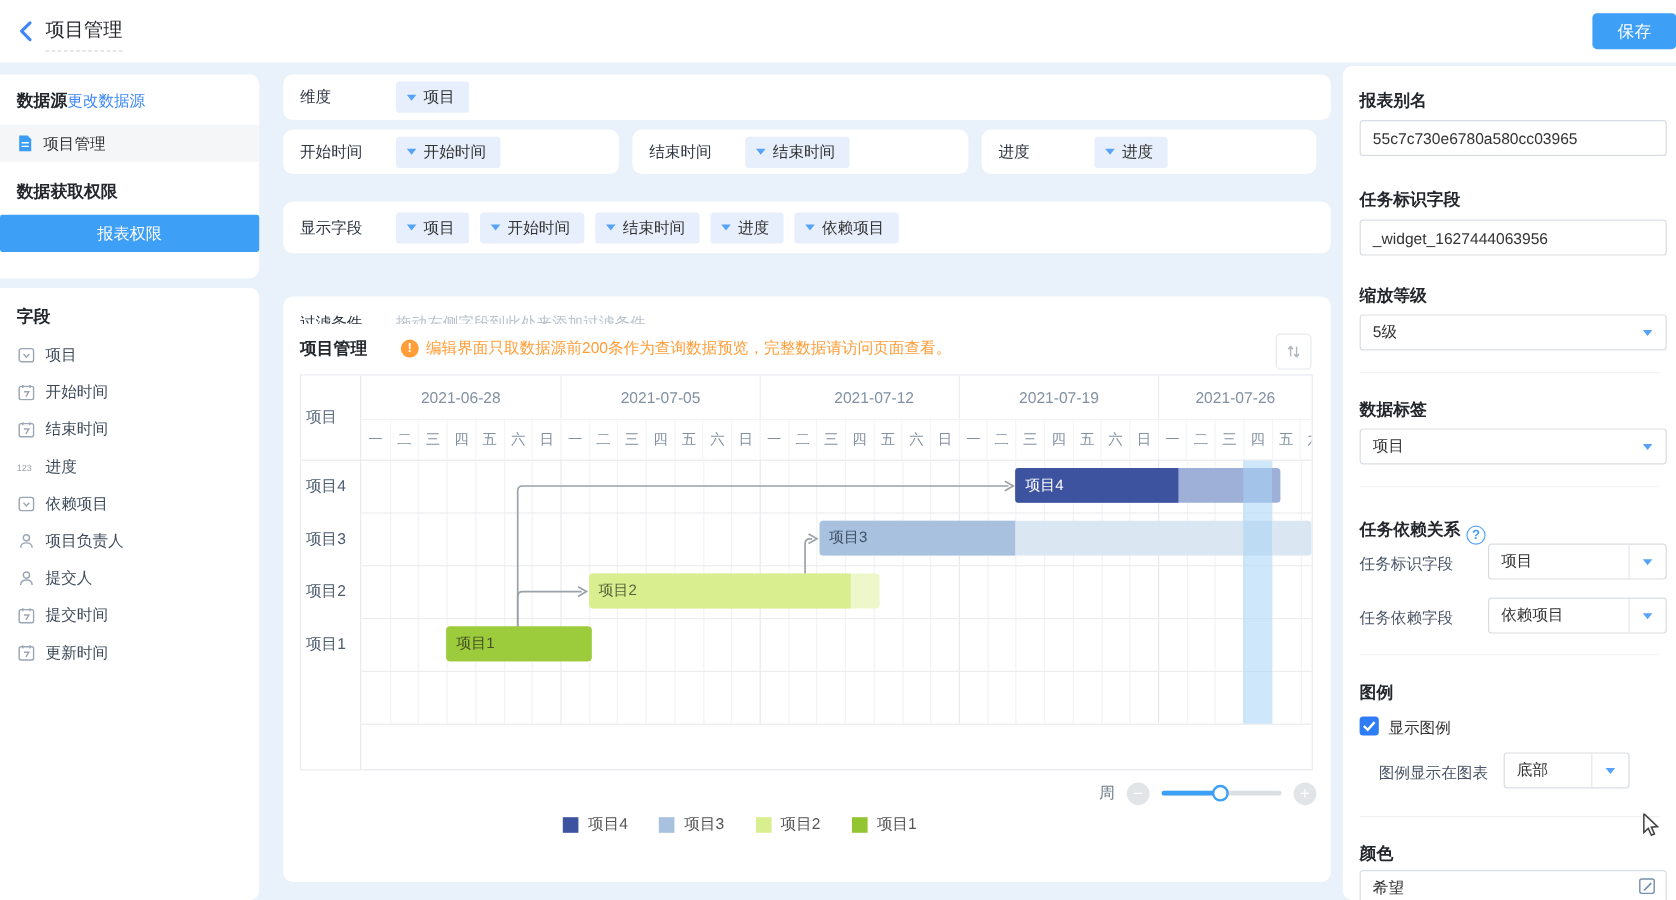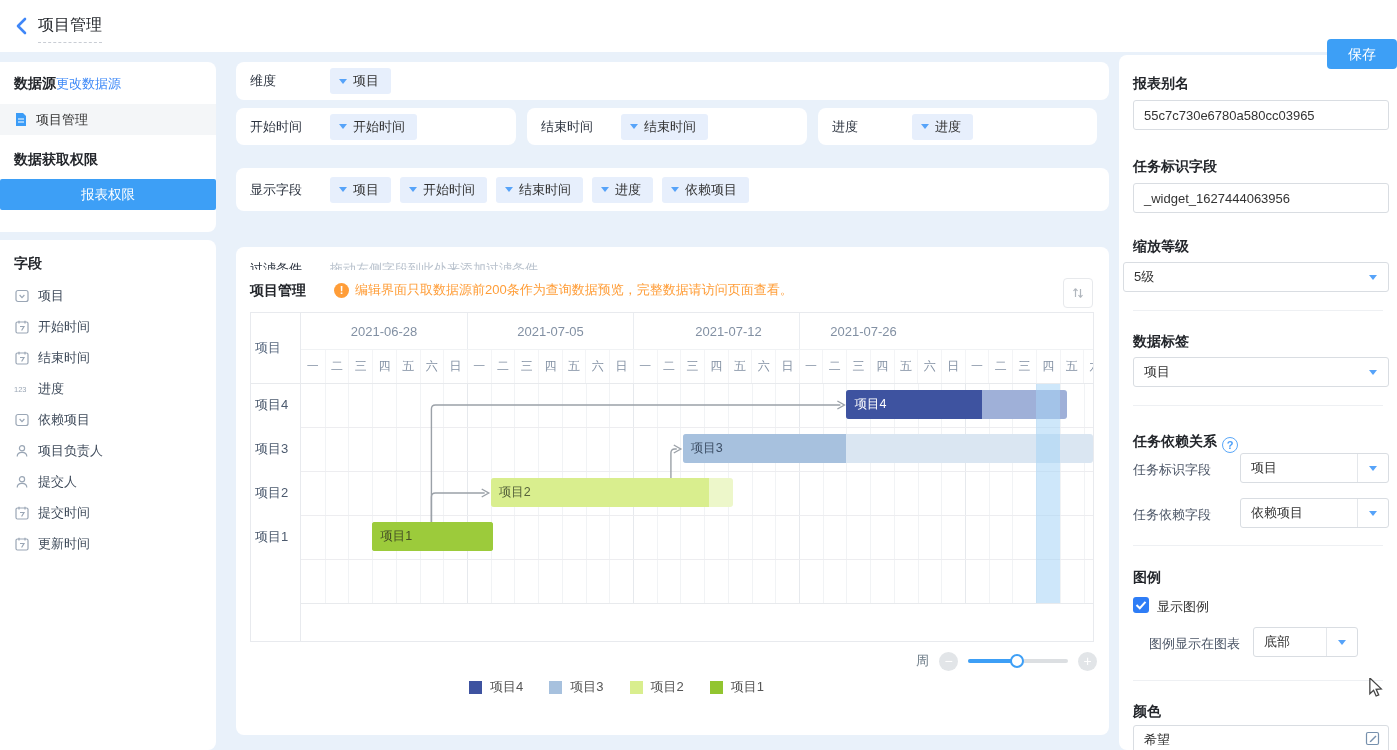--- a/index.html
+++ b/index.html
@@ -7,21 +7,21 @@
   .page { position:relative; width:1397px; height:750px; background:#e9f1fa; overflow:hidden;
           font-family:"Liberation Sans", sans-serif; font-size:13px; color:#333; }
   .card { position:absolute; background:#fff; border-radius:8px; }
 
   
   .topbar { position:absolute; left:0; top:0; width:1397px; height:52px; background:#fff; z-index:5; }
   .back { position:absolute; left:12px; top:16px; width:20px; height:20px; cursor:pointer; }
   .pagetitle { position:absolute; left:38px; top:15px; font-size:16px; color:#23262b;
                border-bottom:1px dashed #c9cdd4; padding-bottom:6px; }
   .savebtn { position:absolute; right:0; top:11px; width:70px; height:30px; background:#3d9ff6; color:#fff;
-             font-size:14px; border:none; border-radius:4px; text-align:center; line-height:30px; cursor:pointer;margin-top:28px; }
+             font-size:14px; border:none; border-radius:4px; text-align:center; line-height:30px; cursor:pointer; }
 
   
   #card-ds { left:0; top:62px; width:216px; height:170px; border-top-left-radius:0; border-bottom-left-radius:0; }
   .ds-row { position:absolute; left:14px; right:10px; top:13px; display:flex; justify-content:flex-start; align-items:center; }
   .sec-h { font-weight:bold; font-size:14px; color:#23262b; }
   .link { color:#3b87f7; font-size:13px; cursor:pointer; }
   .ds-item { position:absolute; left:0; right:0; top:42px; height:31px; background:#f4f6f8;
              display:flex; align-items:center; gap:8px; padding:0 14px; color:#333; }
   .perm-h { position:absolute; left:14px; top:89px; }
   .perm-btn { position:absolute; left:0; right:0; top:117px; height:31px; background:#3d9ff6; color:#fff;
@@ -315,20 +315,21 @@
         <path d="M9.5 3 V11.5 M9.5 11.5 L7.5 9 M9.5 11.5 L11.5 9" fill="none" stroke="#b0b6bd" stroke-width="1.2"></path>
       </svg>
     </div>
 
     <div class="gtable">
       <div class="pane">
         <div class="weekrow" id="weekrow">
             <div class="weekcell" style="width: 165.988px;">2021-06-28</div>
             <div class="weekcell" style="width: 165.988px;">2021-07-05</div>
             <div class="weekcell" style="width: 165.988px; padding-left: 24px;">2021-07-12</div>
+            <div class="weekcell" style="width: 165.988px;">2021-07-19</div>
             <div class="weekcell" style="width: 128.048px;">2021-07-26</div>
           </div>
         <div class="dayrow" id="dayrow">
             <div class="daycell" style="width: 23.7126px;">一</div>
             <div class="daycell" style="width: 23.7126px;">二</div>
             <div class="daycell" style="width: 23.7126px;">三</div>
             <div class="daycell" style="width: 23.7126px;">四</div>
             <div class="daycell" style="width: 23.7126px;">五</div>
             <div class="daycell" style="width: 23.7126px;">六</div>
             <div class="daycell" style="width: 23.7126px;">日</div>
@@ -470,21 +471,21 @@
   </div>
 
   <div class="card" id="card-panel">
     <div class="p-h" style="top:20px">报表别名</div>
     <div class="pinput" style="top:45px">55c7c730e6780a580cc03965</div>
 
     <div class="p-h" style="top:103px">任务标识字段</div>
     <div class="pinput" style="top:128px">_widget_1627444063956</div>
 
     <div class="p-h" style="top:183px">缩放等级</div>
-    <div class="pselect" style="top:207px; left:4px; right:8px;">
+    <div class="pselect" style="top:207px; left:14px; right:8px;">
       <span>5级</span>
         <span class="caret"></span>
     </div>
 
     <div class="pdivider" style="top:255px"></div>
 
     <div class="p-h" style="top:278px">数据标签</div>
     <div class="pselect" style="top:302px; left:14px; right:8px;">
       <span>项目</span>
         <span class="caret"></span>

